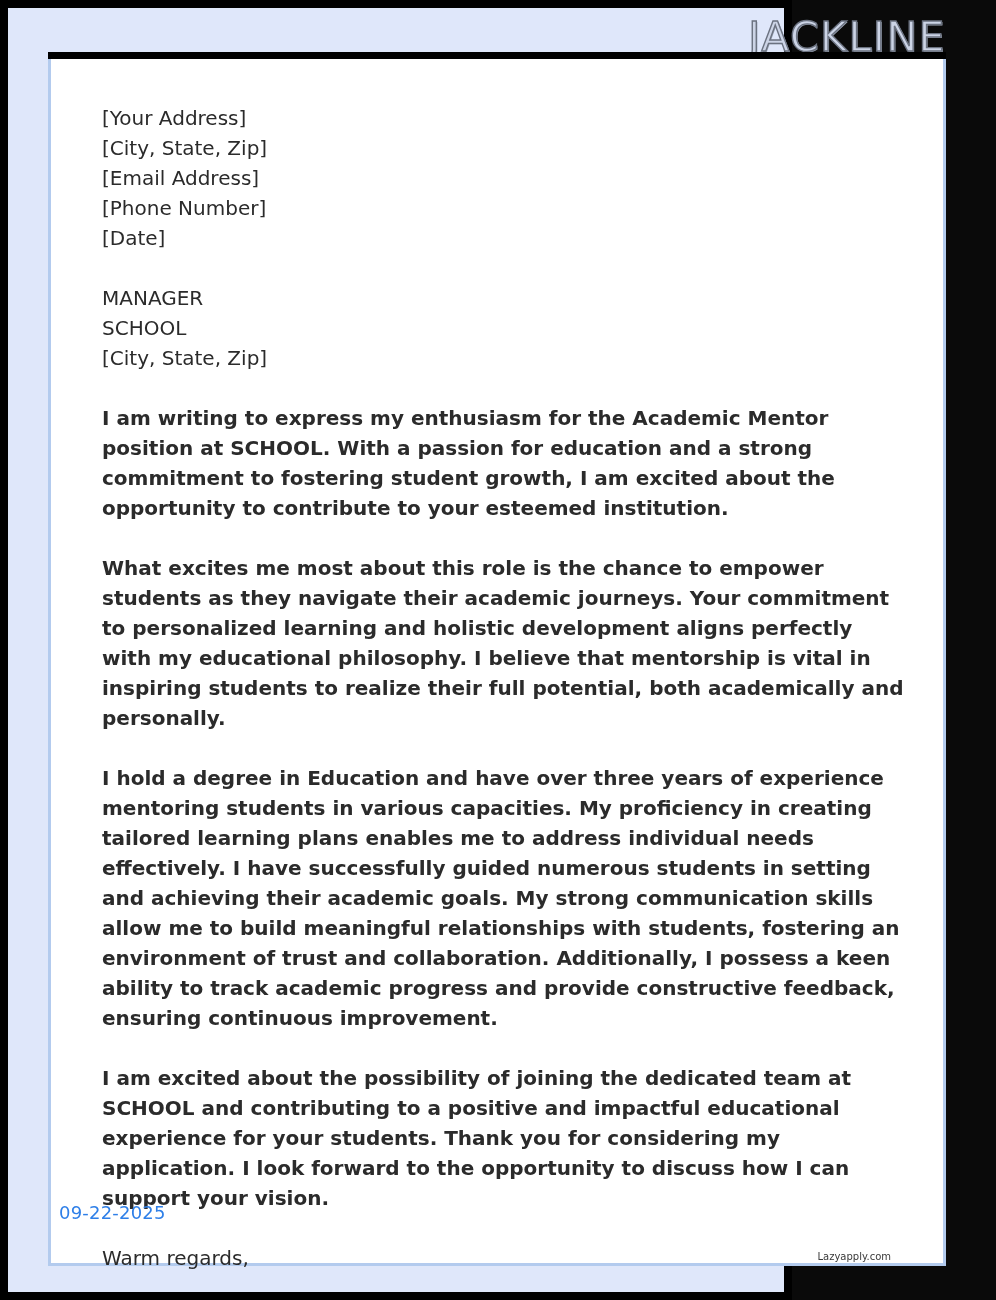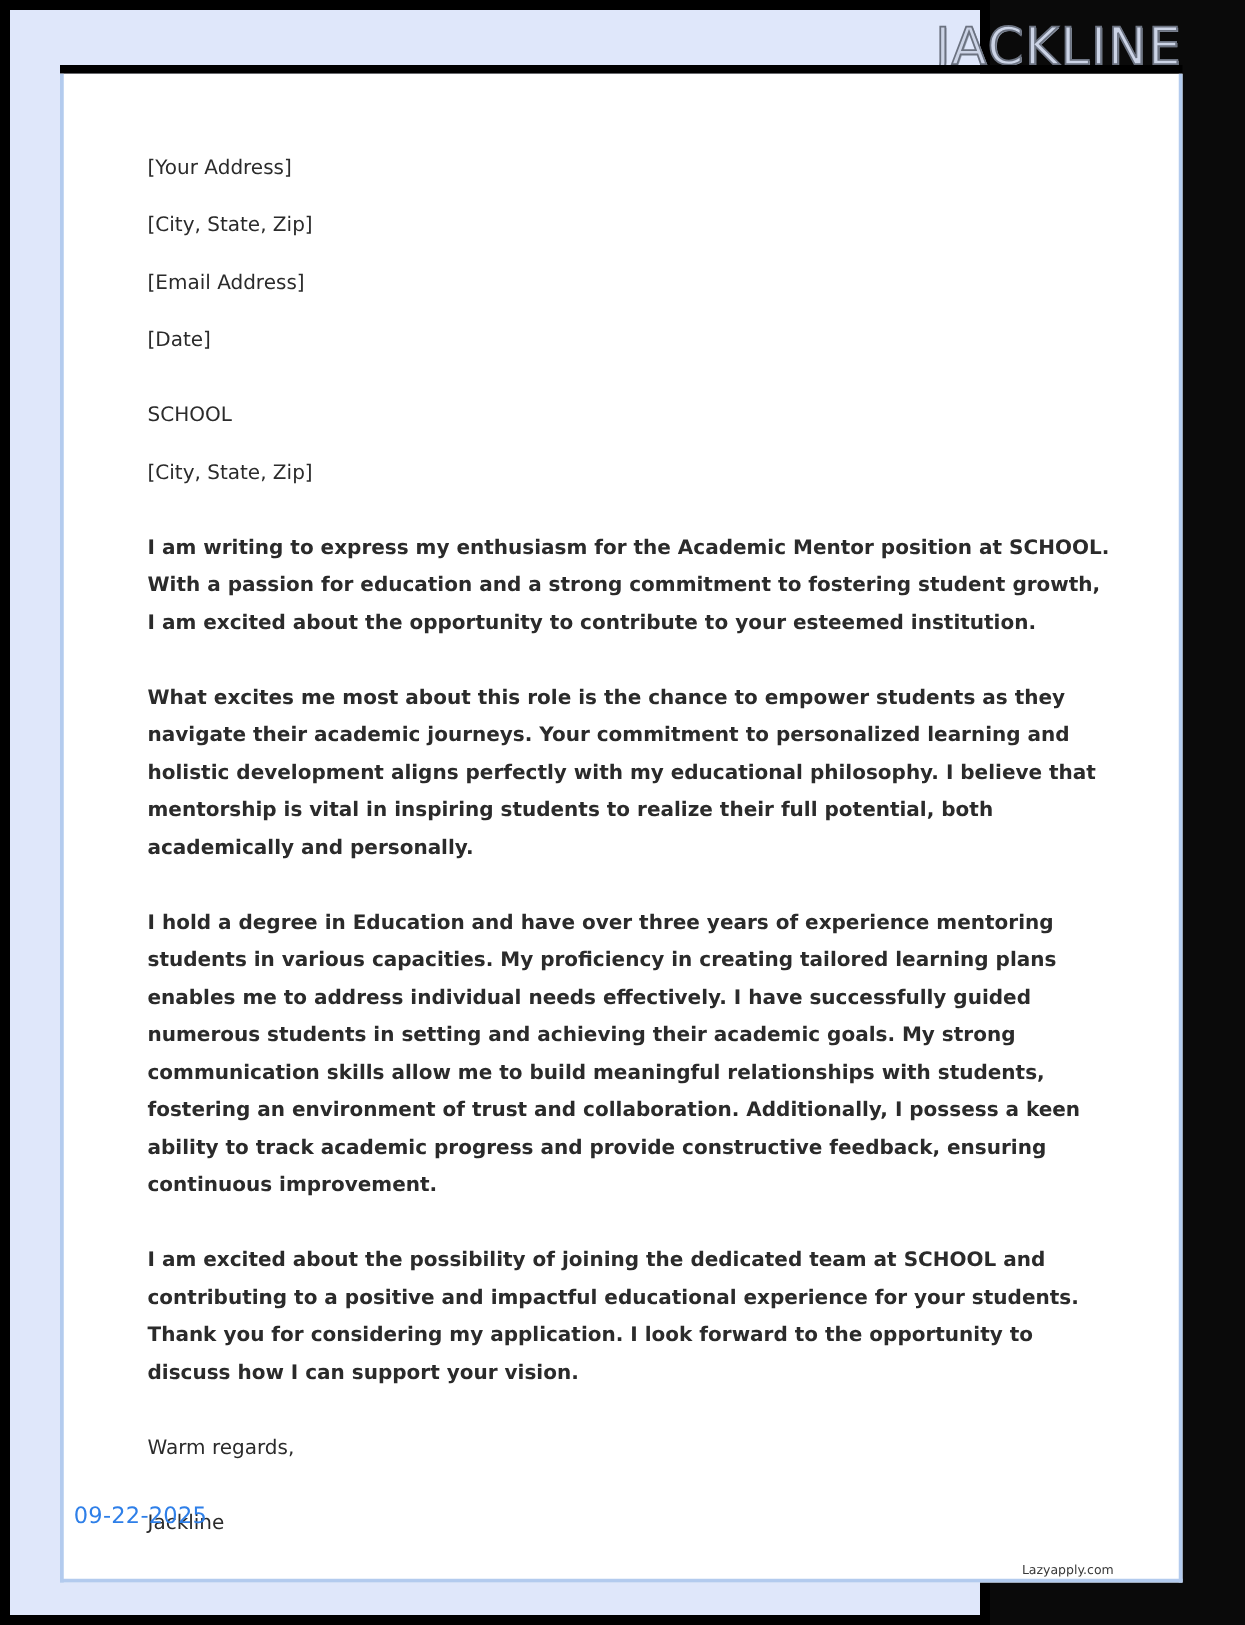--- a/index.html
+++ b/index.html
@@ -78,24 +78,24 @@
     width: 805px;
   }
 
   
   .addr-line,
   .para,
   .salutation,
   .signoff,
   .signature {
     color: #2b2b2b;
-    font-size: 16px;
+    font-size: 20px;
     line-height: 30px;
     font-weight: 400;
-    margin: 16px;
+    margin: 0;
     white-space: pre-wrap;
   }
   .block { margin: 0 0 30px 0; }
   .block:last-child { margin-bottom: 0; }
   .para { text-align: left; font-weight: bold; }
 
   
   #doc-date {
     position: absolute;
     left: 51px;
@@ -131,24 +131,26 @@
   <div id="header-rule"></div>
 
   <div id="sheet">
 
     <div id="sheet-body">
 
       <div class="block">
         <div class="addr-line">[Your Address]</div>
         <div class="addr-line">[City, State, Zip]</div>
         <div class="addr-line">[Email Address]</div>
+        <div class="addr-line">[Phone Number]</div>
         <div class="addr-line">[Date]</div>
       </div>
 
       <div class="block">
+        <div class="addr-line">MANAGER</div>
         <div class="addr-line">SCHOOL</div>
         <div class="addr-line">[City, State, Zip]</div>
       </div>
 
 
       <div class="block">
         <p class="para">I am writing to express my enthusiasm for the Academic Mentor position at SCHOOL. With a passion for education and a strong commitment to fostering student growth, I am excited about the opportunity to contribute to your esteemed institution.</p>
       </div>
 
       <div class="block">

